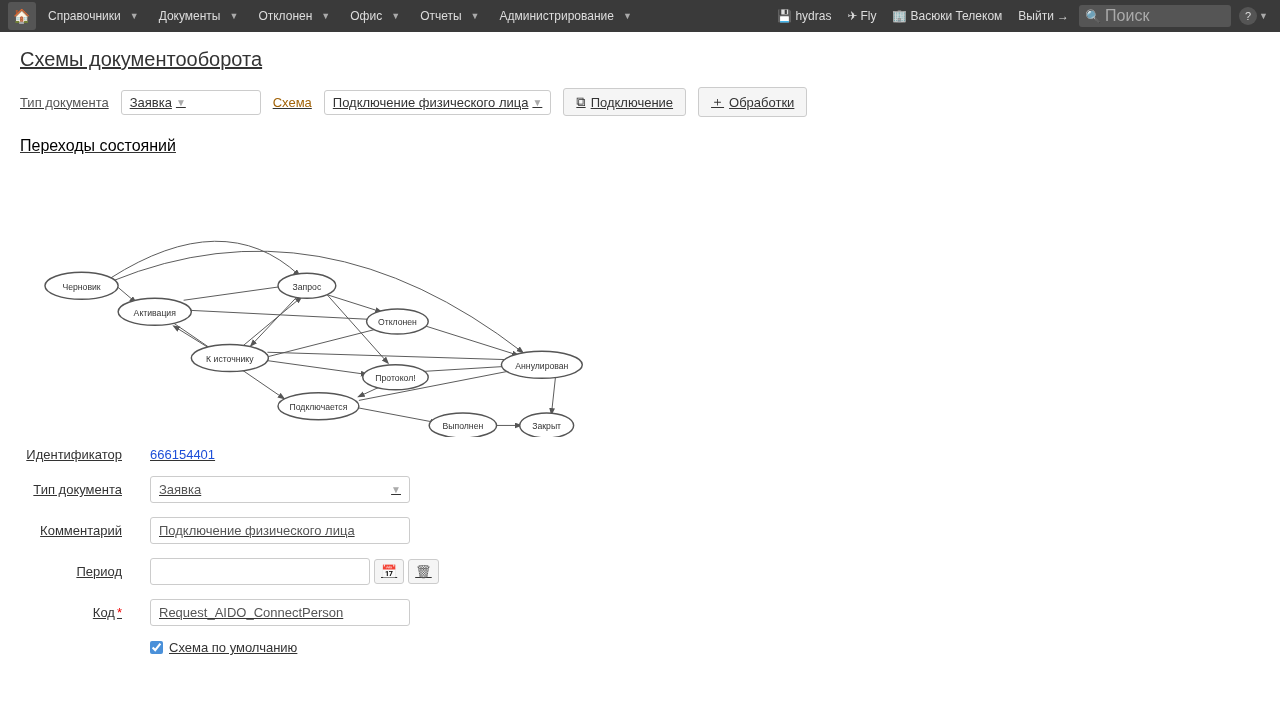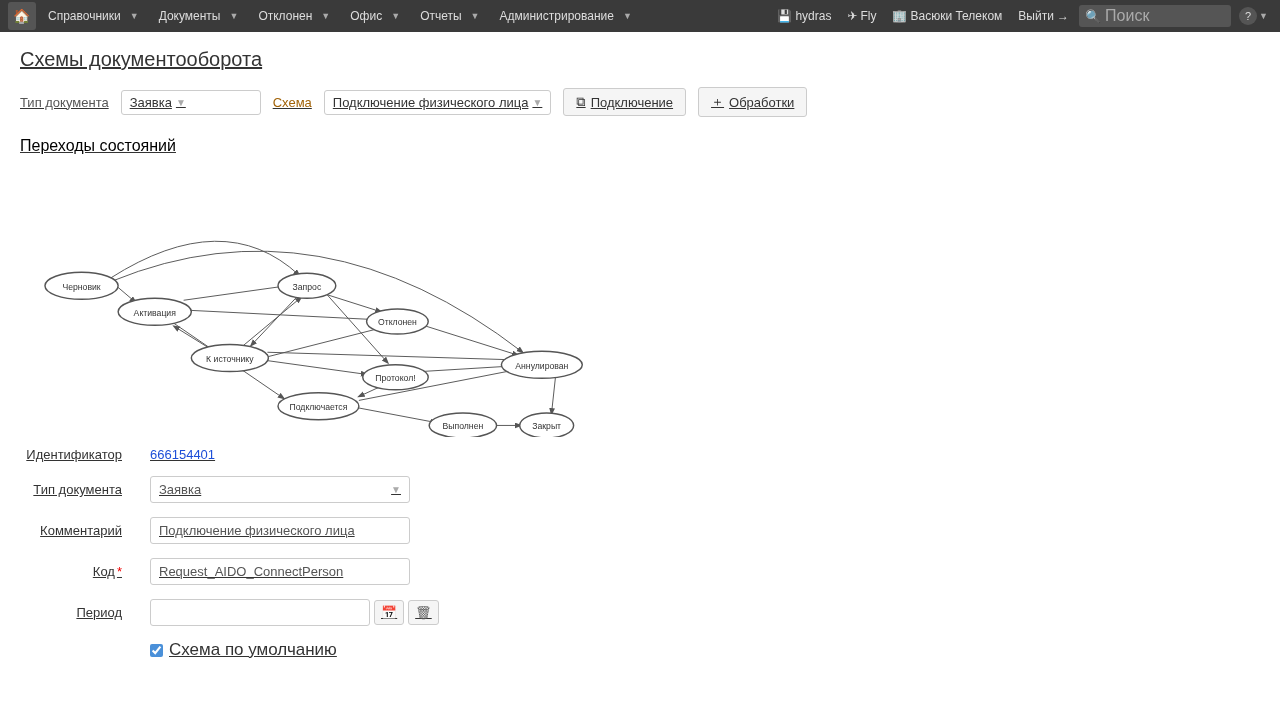--- a/index.html
+++ b/index.html
@@ -118,21 +118,21 @@
     }
     .form-period-btn {
       border: 1px solid #ccc; border-radius: 3px;
       padding: 4px 6px; background: #f5f5f5; cursor: pointer;
       font-size: 13px; color: #555;
     }
     .form-checkbox-row {
       display: flex; align-items: center; margin-bottom: 14px; margin-left: 130px;
     }
     .form-checkbox { margin-right: 6px; accent-color: #4a90d9; }
-    .form-checkbox-label { font-size: 17px; color: #333; }
+    .form-checkbox-label { font-size: 13px; color: #333; }
     .form-comment-icon { font-size: 12px; color: #888; cursor: pointer; margin-left: 6px; }
   </style>
 </head>
 <body>
 
 <nav class="topnav">
   <div class="topnav-home">🏠</div>
 
   <div class="topnav-item">
     <span>Справочники</span>
@@ -311,40 +311,40 @@
       <span class="form-label">Тип документа</span>
       <div class="form-select" style="width:260px; display:flex; justify-content:space-between;">
         <span>Заявка</span>
         <span style="color:#aaa; font-size:10px;">▼</span>
       </div>
     </div>
 
     <div class="form-row">
       <span class="form-label">Комментарий</span>
       <input type="text" class="form-input" value="Подключение физического лица" style="">
-    </div>
-
-    <div class="form-row">
-      <span class="form-label form-label-required">Код</span>
-      <input type="text" class="form-input" value="Request_AIDO_ConnectPerson" style="">
     </div>
 
     <div class="form-row">
       <span class="form-label">Период</span>
       <div class="form-period-group">
         <input type="text" class="form-period-input" style="">
         <button class="form-period-btn">
           <span>📅</span>
         </button>
         <button class="form-period-btn">
           <span>🗑</span>
         </button>
       </div>
     </div>
 
+    <div class="form-row">
+      <span class="form-label form-label-required">Код</span>
+      <input type="text" class="form-input" value="Request_AIDO_ConnectPerson" style="">
+    </div>
+
     <div class="form-checkbox-row">
       <input type="checkbox" class="form-checkbox" checked="" style="">
       <span class="form-checkbox-label">Схема по умолчанию</span>
     </div>
 
 
   </div>
 </div>
 
 </body></html>

